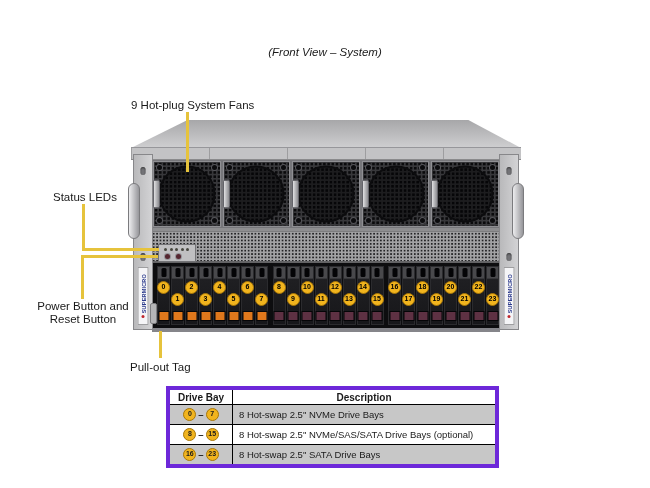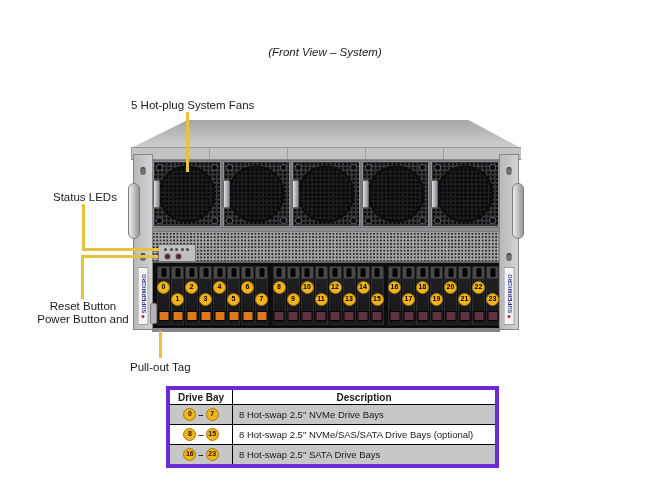--- a/index.html
+++ b/index.html
@@ -150,25 +150,25 @@
     background:var(--bay-circle,#f1b41e); border:1px solid #a87708;
     font-size:7px; font-weight:bold; line-height:10.5px; text-align:center; vertical-align:middle;
   }
   .dash { font-weight:bold; margin:0 2px; vertical-align:middle; }
 </style>
 </head>
 <body>
 
 <div class="fig-title">(Front View – System)</div>
 
-<div class="callout-label" id="fans-label">5 Hot-plug System Fans</div>
+<div class="callout-label" id="fans-label">9 Hot-plug System Fans</div>
 <div class="callout-label" id="status-label">Status LEDs</div>
 <div class="callout-label" id="power-label">
+  <div>Power Button and</div>
   <div>Reset Button</div>
-  <div>Power Button and</div>
 </div>
 <div class="callout-label" id="pullout-label">Pull-out Tag</div>
 
 <div class="cline" id="line-fans"></div>
 <div class="cline" id="line-status-v"></div>
 <div class="cline" id="line-status-h"></div>
 <div class="cline" id="line-power-h"></div>
 <div class="cline" id="line-power-v"></div>
 <div class="cline" id="line-pullout"></div>
 

